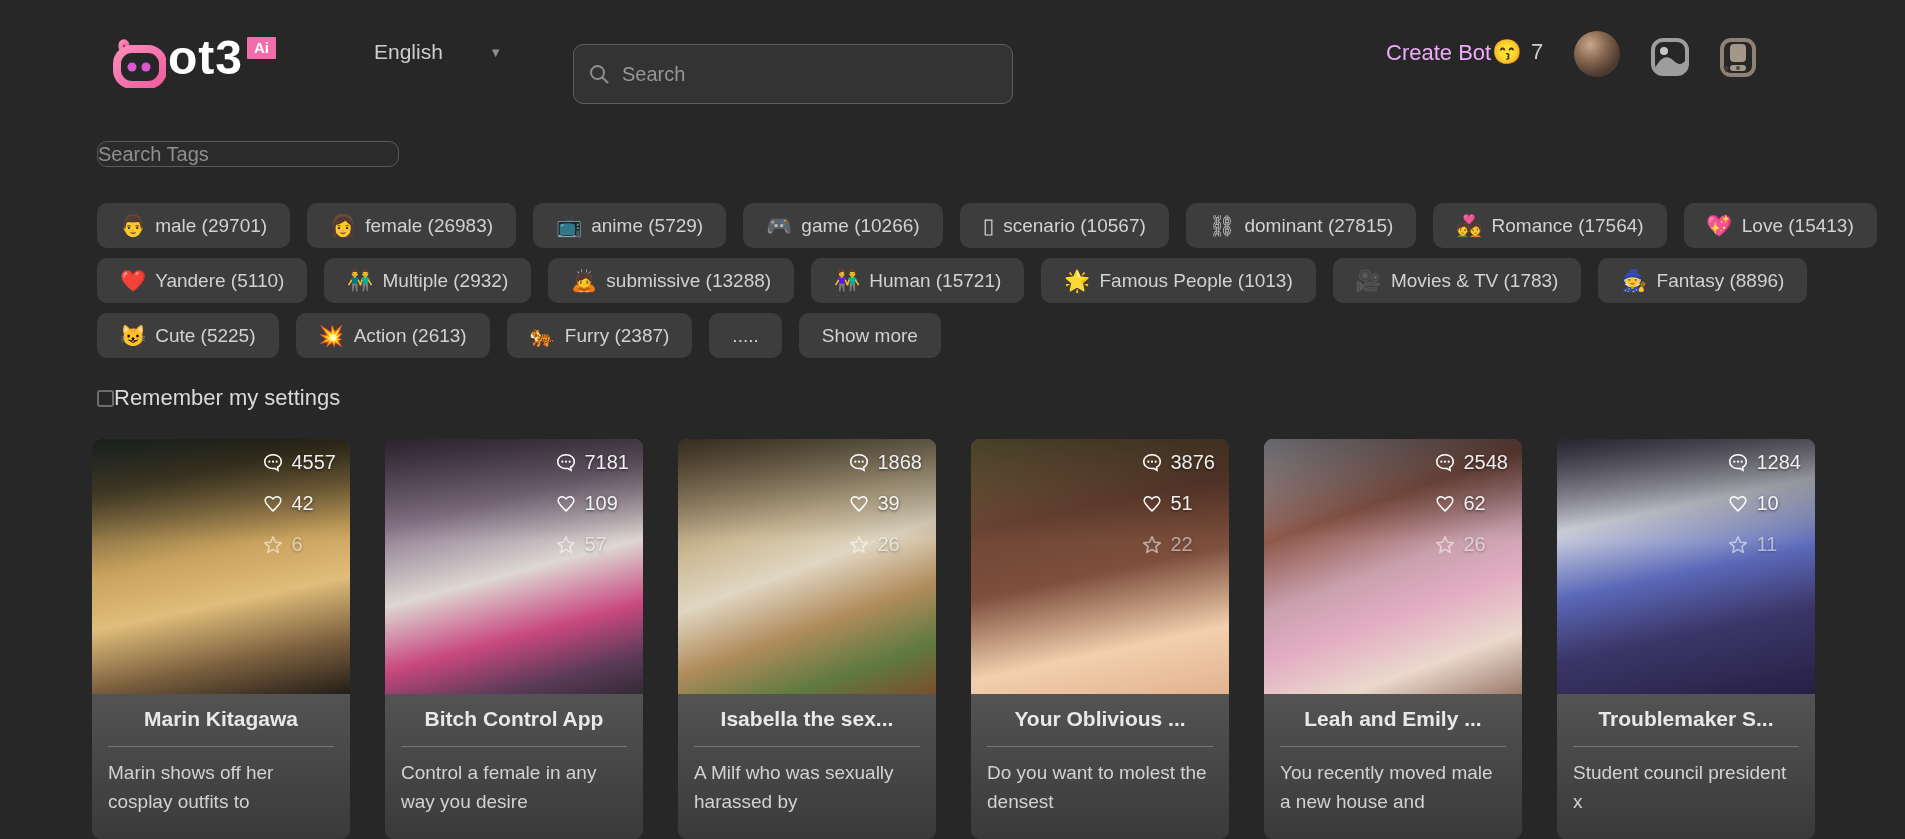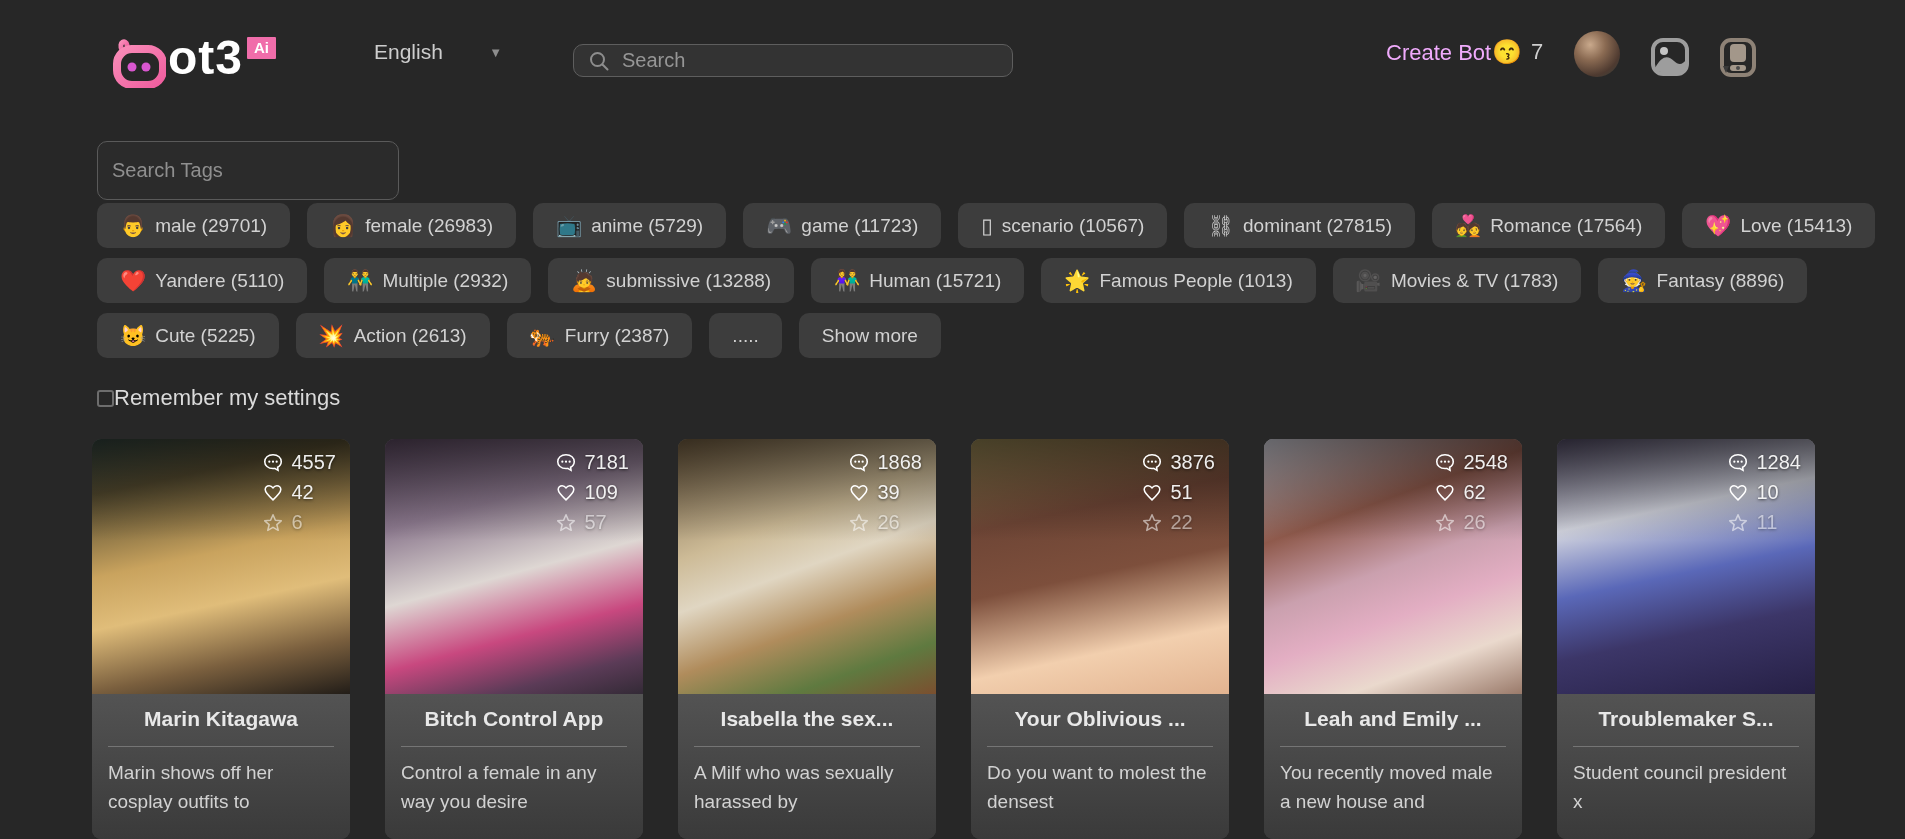--- a/index.html
+++ b/index.html
@@ -9,60 +9,60 @@
   
   .logo{position:absolute;left:112px;top:30px;display:flex;align-items:flex-start;cursor:pointer;}
   .logo-head{display:block;margin-top:8px;}
   .logo-text{font-size:48px;font-weight:bold;color:#ffffff;letter-spacing:1px;line-height:56px;margin-left:2px;}
   .logo-badge{margin-left:4px;margin-top:7px;background:#f06daa;color:#fff;font-size:15px;font-weight:bold;
               border-radius:1px;padding:2px 7px;line-height:18px;}
   .lang{position:absolute;left:374px;top:40px;width:128px;display:flex;justify-content:space-between;
         align-items:center;cursor:pointer;}
   .lang-value{font-size:21px;color:#cdcdcd;}
   .lang-caret{font-size:13px;color:#8d8d8d;}
-  .searchbar{position:absolute;left:573px;top:44px;width:440px;height:33px;background:#333333;
+  .searchbar{position:absolute;left:573px;top:44px;width:440px;height:60px;background:#333333;
              border:1px solid#5e5e5e;border-radius:10px;display:flex;align-items:center;box-sizing:border-box;padding:0 14px;}
   .searchbar input{flex:1;background:transparent;border:none;outline:none;color:#dddddd;font-size:20px;
                    font-family:"Liberation Sans", sans-serif;margin-left:10px;}
   .searchbar input::placeholder{color:#969696;}
   .create-bot{position:absolute;left:1358px;top:40px;font-size:22px;color:#f0abfc;cursor:pointer;margin-left:28px;}
   .credits{position:absolute;left:1492px;top:38px;display:flex;align-items:center;gap:9px;cursor:pointer;}
   .credits-emoji{font-size:24px;line-height:28px;}
   .credits-count{font-size:22px;color:#cfcfcf;}
   .avatar{position:absolute;left:1574px;top:31px;width:46px;height:46px;border-radius:50%;cursor:pointer;
           background:radial-gradient(circle at 35% 30%,#c9a98c 0%,#8a6a52 35%,#4e3a30 70%,#33403c 100%);}
   .hbtn{position:absolute;top:37px;width:40px;height:40px;cursor:pointer;}
   .hbtn.gallery{left:1650px;}
   .hbtn.device{left:1718px;}
 
   
-  .tags-input{position:absolute;left:97px;top:141px;width:302px;height:59px;box-sizing:border-box;
+  .tags-input{position:absolute;left:97px;top:141px;width:302px;height:26px;box-sizing:border-box;
               background:#2b2b2b;border:1px solid #5a5a5a;border-radius:10px;color:#dddddd;
-              font-size:20px;font-family:"Liberation Sans", sans-serif;padding:0 14px;outline:none;}
+              font-size:20px;font-family:"Liberation Sans", sans-serif;padding:0 0;outline:none;}
   .tags-input::placeholder{color:#8f8f8f;}
   .tag-row{position:absolute;left:97px;display:flex;gap:17px;}
   .row1{top:203px}.row2{top:258px}.row3{top:313px}
   .pill{height:45px;background:#3d3d3d;border:none;border-radius:10px;display:flex;align-items:center;
         padding:0 23px;cursor:pointer;color:#d2d2d2;font-size:19px;font-family:"Liberation Sans", sans-serif;white-space:nowrap;}
   .pill-emoji{font-size:21px;margin-right:9px;line-height:21px;}
   .pill.plain{min-width:70px;justify-content:center;}
 
   
   .remember{position:absolute;left:97px;top:385px;display:flex;align-items:center;}
   .checkbox{width:13px;height:13px;border:2px solid #6d6d6d;border-radius:3px;background:transparent;cursor:pointer;}
   .remember-label{font-size:22px;color:#dadada;}
 
   
   .cards{position:absolute;left:92px;top:439px;display:flex;gap:35px;}
   .card{width:258px;height:400px;border-radius:9px;overflow:hidden;cursor:pointer;background:#3c3c3c;
         display:flex;flex-direction:column;}
   .card-img{position:relative;height:255px;flex:none;}
   .card-img::before{content:"";position:absolute;inset:0;
         background:linear-gradient(180deg,rgba(0,0,0,0.5) 0%,rgba(0,0,0,0) 40%);}
-  .stats{position:absolute;top:12px;right:14px;display:flex;flex-direction:column;gap:7px;align-items:flex-start;}
+  .stats{position:absolute;top:12px;right:14px;display:flex;flex-direction:column;gap:18px;align-items:flex-start;}
   .stat{display:flex;align-items:center;gap:8px;color:rgba(255,255,255,0.92);font-size:20px;
         text-shadow:0 1px 3px rgba(0,0,0,0.6);}
   .stat svg{display:block;}
   .stat.dim{opacity:0.55;}
   .card-body{flex:1;background:linear-gradient(#535353,#3a3a3a);}
   .card-title{margin-top:13px;text-align:center;font-size:21px;font-weight:bold;color:#e8e8e8;
               padding:0 10px;white-space:nowrap;overflow:hidden;}
   .card-divider{margin:15px 16px 0;border-top:1px solid #757575;}
   .card-desc{margin:11px 16px 0;font-size:19px;line-height:1.55;color:#d2d2d2;overflow:hidden;}
 </style>
@@ -140,21 +140,21 @@
     <button class="pill">
         <span class="pill-emoji">👩</span>
         <span>female (26983)</span>
       </button>
     <button class="pill">
         <span class="pill-emoji">📺</span>
         <span>anime (5729)</span>
       </button>
     <button class="pill">
         <span class="pill-emoji">🎮</span>
-        <span>game (11723)</span>
+        <span>game (10266)</span>
       </button>
     <button class="pill">
         <span class="pill-emoji">▯</span>
         <span>scenario (10567)</span>
       </button>
     <button class="pill">
         <span class="pill-emoji">⛓</span>
         <span>dominant (27815)</span>
       </button>
     <button class="pill">

